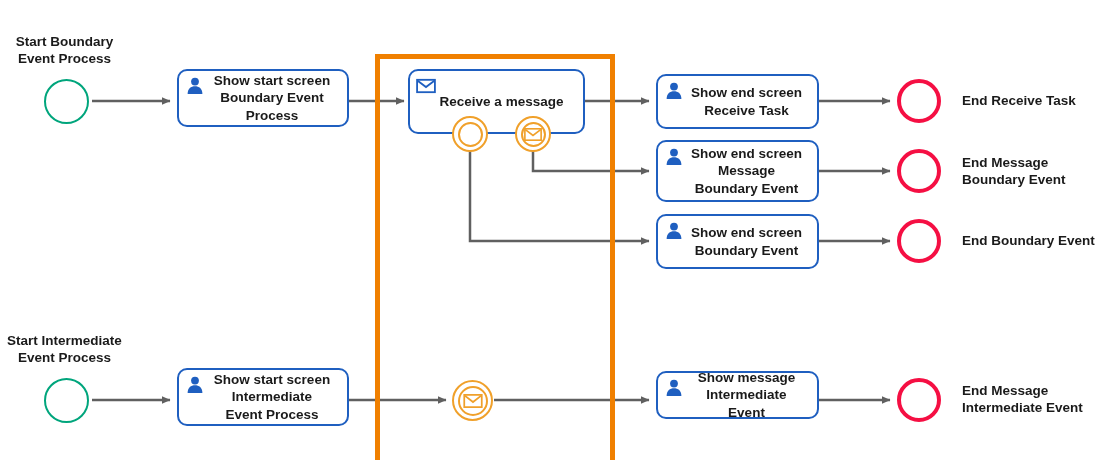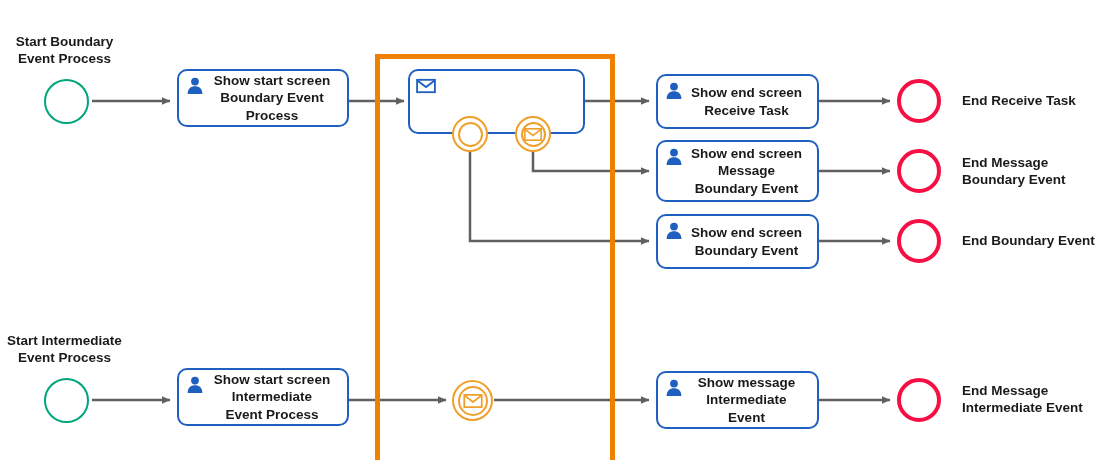--- a/index.html
+++ b/index.html
@@ -173,20 +173,21 @@
     <span class="task-label">Show start screen
 Boundary Event
 Process</span>
   </div>
 
   <div class="task" style="left:408px; top:37px; width:177px; height:65px;">
     <svg class="task-icon" viewBox="0 0 22 16">
       <rect x="1.2" y="1.2" width="19.6" height="13.6" fill="#ffffff" stroke="#1F5FC0" stroke-width="2"></rect>
       <path d="M1.8 2.2 L11 9.2 L20.2 2.2" fill="none" stroke="#1F5FC0" stroke-width="2"></path>
     </svg>
+    <span class="task-label" style="padding-left:18px;">Receive a message</span>
   </div>
 
   <div class="task" style="left:656px; top:42px; width:163px; height:55px;">
     <svg class="task-icon" viewBox="0 0 20 20">
       <circle cx="10" cy="5.6" r="3.9" fill="#1F5FC0"></circle>
       <path d="M2.6 18 C2.6 12.6 6 10.2 10 10.2 C14 10.2 17.4 12.6 17.4 18 Z" fill="#1F5FC0"></path>
     </svg>
     <span class="task-label">Show end screen
 Receive Task</span>
   </div>
@@ -240,21 +241,21 @@
   </div>
 
   <div class="dbl-event" style="left:452px; top:348px; width:41px; height:41px;">
     <svg class="dbl-inner-icon" viewBox="0 0 22 16" style="width:20px;height:14px;">
       <rect x="1" y="1" width="20" height="14" fill="#ffffff" stroke="#F0A02A" stroke-width="2"></rect>
       <path d="M1.6 1.9 L11 9.2 L20.4 1.9" fill="none" stroke="#F0A02A" stroke-width="2"></path>
     </svg>
   </div>
 
 
-  <div class="task" style="left:656px; top:339px; width:163px; height:58px;">
+  <div class="task" style="left:656px; top:339px; width:163px; height:48px;">
     <svg class="task-icon" viewBox="0 0 20 20">
       <circle cx="10" cy="5.6" r="3.9" fill="#1F5FC0"></circle>
       <path d="M2.6 18 C2.6 12.6 6 10.2 10 10.2 C14 10.2 17.4 12.6 17.4 18 Z" fill="#1F5FC0"></path>
     </svg>
     <span class="task-label">Show message
 Intermediate
 Event</span>
   </div>
 
   <div class="event event-end" style="left:897px; top:346px; width:44px; height:44px;"></div>

